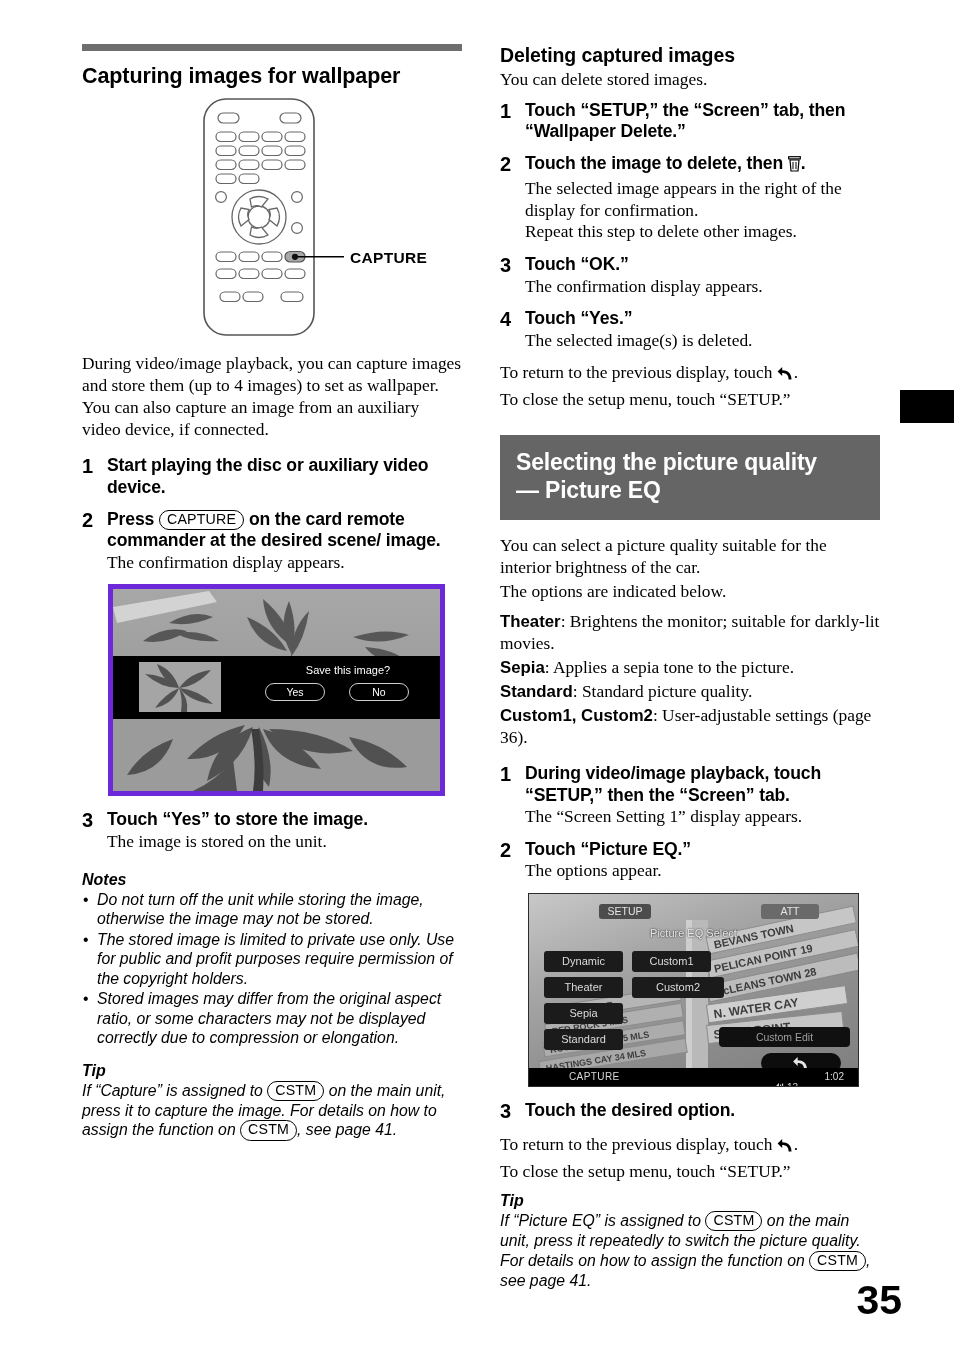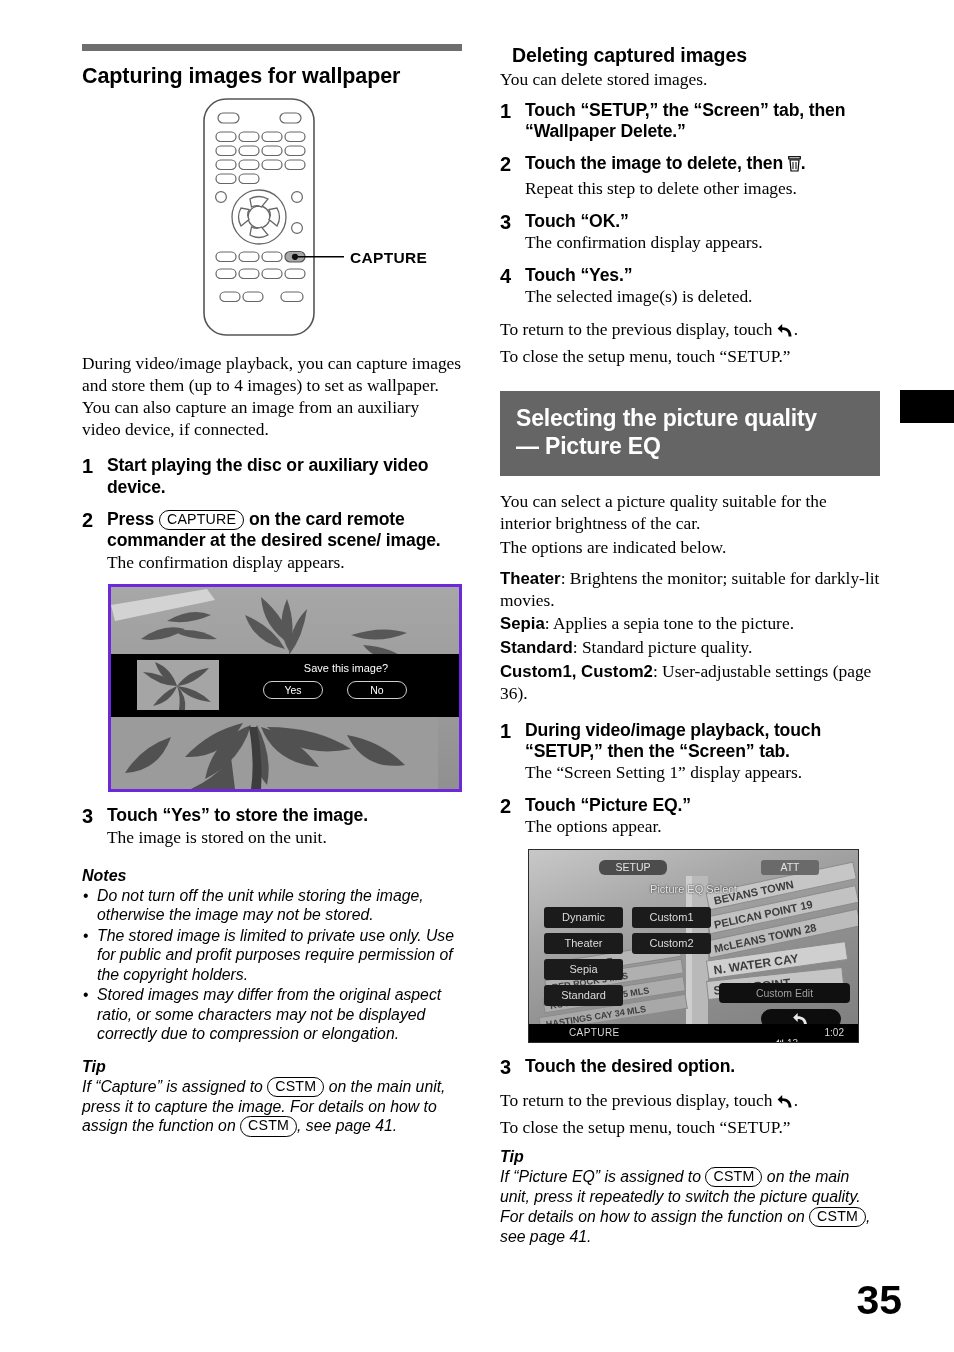--- a/index.html
+++ b/index.html
@@ -16,21 +16,21 @@
   .col-right{left:500px;}
 
   
   .rule{height:7px;background:#6e6e6e;margin-bottom:13px;}
   h1.sec{
     font-family:"Liberation Sans", sans-serif;
     font-size:21.5px;font-weight:bold;margin:0 0 6px 0;letter-spacing:-0.1px;
   }
   h2.sub{
     font-family:"Liberation Sans", sans-serif;
-    font-size:19.5px;font-weight:bold;margin:0 0 2px 12px;letter-spacing:-0.1px;
+    font-size:19.5px;font-weight:bold;margin:0 0 2px 0;letter-spacing:-0.1px;
   }
   p.body{font-size:17.4px;line-height:1.255;margin:0 0 2px 0;}
   .gap{height:13px;}
   .gap-s{height:7px;}
 
   
   .step{display:flex;margin:0 0 11px 0;}
   .step .num{
     font-family:"Liberation Sans", sans-serif;
     font-size:20px;font-weight:bold;width:25px;flex:0 0 25px;line-height:1.15;
@@ -80,21 +80,21 @@
 
   
   .ico{display:inline-block;vertical-align:-3px;}
 
   
   .remote-wrap{position:relative;height:250px;margin:6px 0 8px 0;}
 
   
   .shot1{
     width:327px;height:202px;margin:7px 0 0 26px;position:relative;
-    overflow:hidden;background:#9a9a9a;border:3px solid #6d28d9;padding-left:21px;
+    overflow:hidden;background:#9a9a9a;border:5px solid #6d28d9;
   }
   .sky{position:absolute;inset:0;background:
       linear-gradient(180deg,#a7a7a7 0%,#9d9d9d 45%,#909090 100%);}
   .dlg{
     position:absolute;left:0;right:0;top:67px;height:63px;background:#000;
   }
   .dlg .thumb{
     position:absolute;left:26px;top:6px;width:82px;height:50px;background:#9c9c9c;
     overflow:hidden;
   }
@@ -354,20 +354,21 @@
           <span>Touch the image to delete, then</span>
           <span class="ico">
             <svg width="13" height="16" viewBox="0 0 13 16">
               <rect x="0.7" y="0.7" width="11.6" height="2.2" fill="none" stroke="#000" stroke-width="1.2"></rect>
               <path d="M2 4 L11 4 L10 15 L3 15 Z" fill="none" stroke="#000" stroke-width="1.2"></path>
               <line x1="5" y1="6" x2="5" y2="13.2" stroke="#000" stroke-width="1"></line>
               <line x1="8" y1="6" x2="8" y2="13.2" stroke="#000" stroke-width="1"></line>
             </svg>
           </span><span>.</span>
         </div>
+        <div class="desc">The selected image appears in the right of the display for confirmation.</div>
         <div class="desc">Repeat this step to delete other images.</div>
       </div>
     </div>
 
     <div class="step">
       <div class="num">3</div>
       <div class="txt">
         <div class="lead">Touch “OK.”</div>
         <div class="desc">The confirmation display appears.</div>
       </div>
@@ -473,32 +474,32 @@
             <rect x="14" y="137" width="142" height="14" fill="#acacac" stroke="#8a8a8a"></rect>
             <text x="20" y="148" font-size="9">ROCKY CREEK 25 MLS</text>
           </g>
           <g transform="rotate(-9 90 162)">
             <rect x="10" y="155" width="148" height="14" fill="#a8a8a8" stroke="#8a8a8a"></rect>
             <text x="16" y="166" font-size="9">HASTINGS CAY 34 MLS</text>
           </g>
         </g>
       </svg>
 
-      <div class="topbtn" style="left:70px;top:10px;width:68px;border-radius:6px;">SETUP</div>
+      <div class="topbtn" style="left:70px;top:10px;width:52px;">SETUP</div>
       <div class="topbtn" style="left:232px;top:10px;width:58px;background:#6a6a6a;">ATT</div>
 
       <div class="eqtitle">Picture EQ Select</div>
 
       <div class="eqbtn" style="left:15px;top:57px;width:79px;">Dynamic</div>
       <div class="eqbtn" style="left:15px;top:83px;width:79px;">Theater</div>
       <div class="eqbtn" style="left:15px;top:109px;width:79px;">Sepia</div>
       <div class="eqbtn" style="left:15px;top:135px;width:79px;">Standard</div>
 
       <div class="eqbtn" style="left:103px;top:57px;width:79px;">Custom1</div>
-      <div class="eqbtn" style="left:103px;top:83px;width:79px;">Custom2</div>
+      <div class="eqbtn" style="left:103px;top:83px;width:92px;">Custom2</div>
 
       <div class="customedit">Custom Edit</div>
 
       <div class="retbtn">
         <svg width="22" height="15" viewBox="0 0 17 15" style="position:absolute;left:29px;top:3px;">
           <path d="M14.5 13.5 C14.5 7.2 10.6 4.2 5.2 4.2 L5.2 1 L0.6 5.6 L5.2 10.1 L5.2 7.0 C9.2 7.0 11.6 9.0 11.6 13.5 Z" fill="#e8e8e8"></path>
         </svg>
       </div>
 
       <div class="statusbar">

